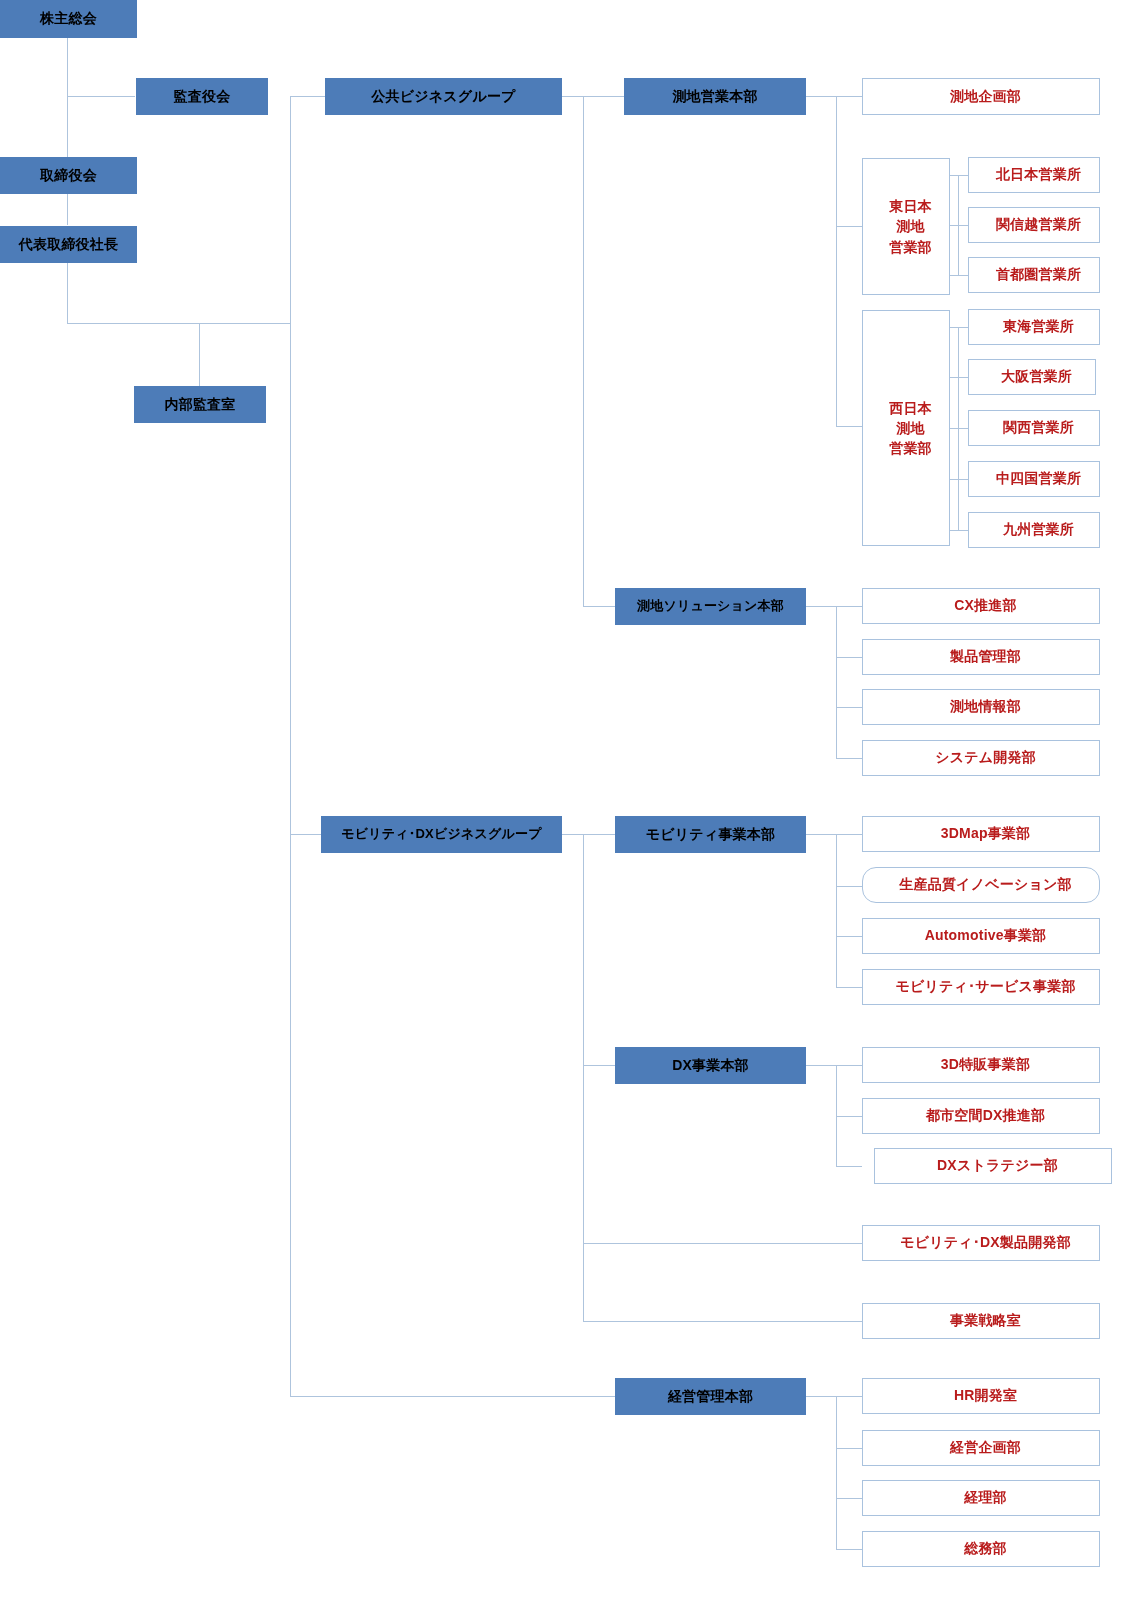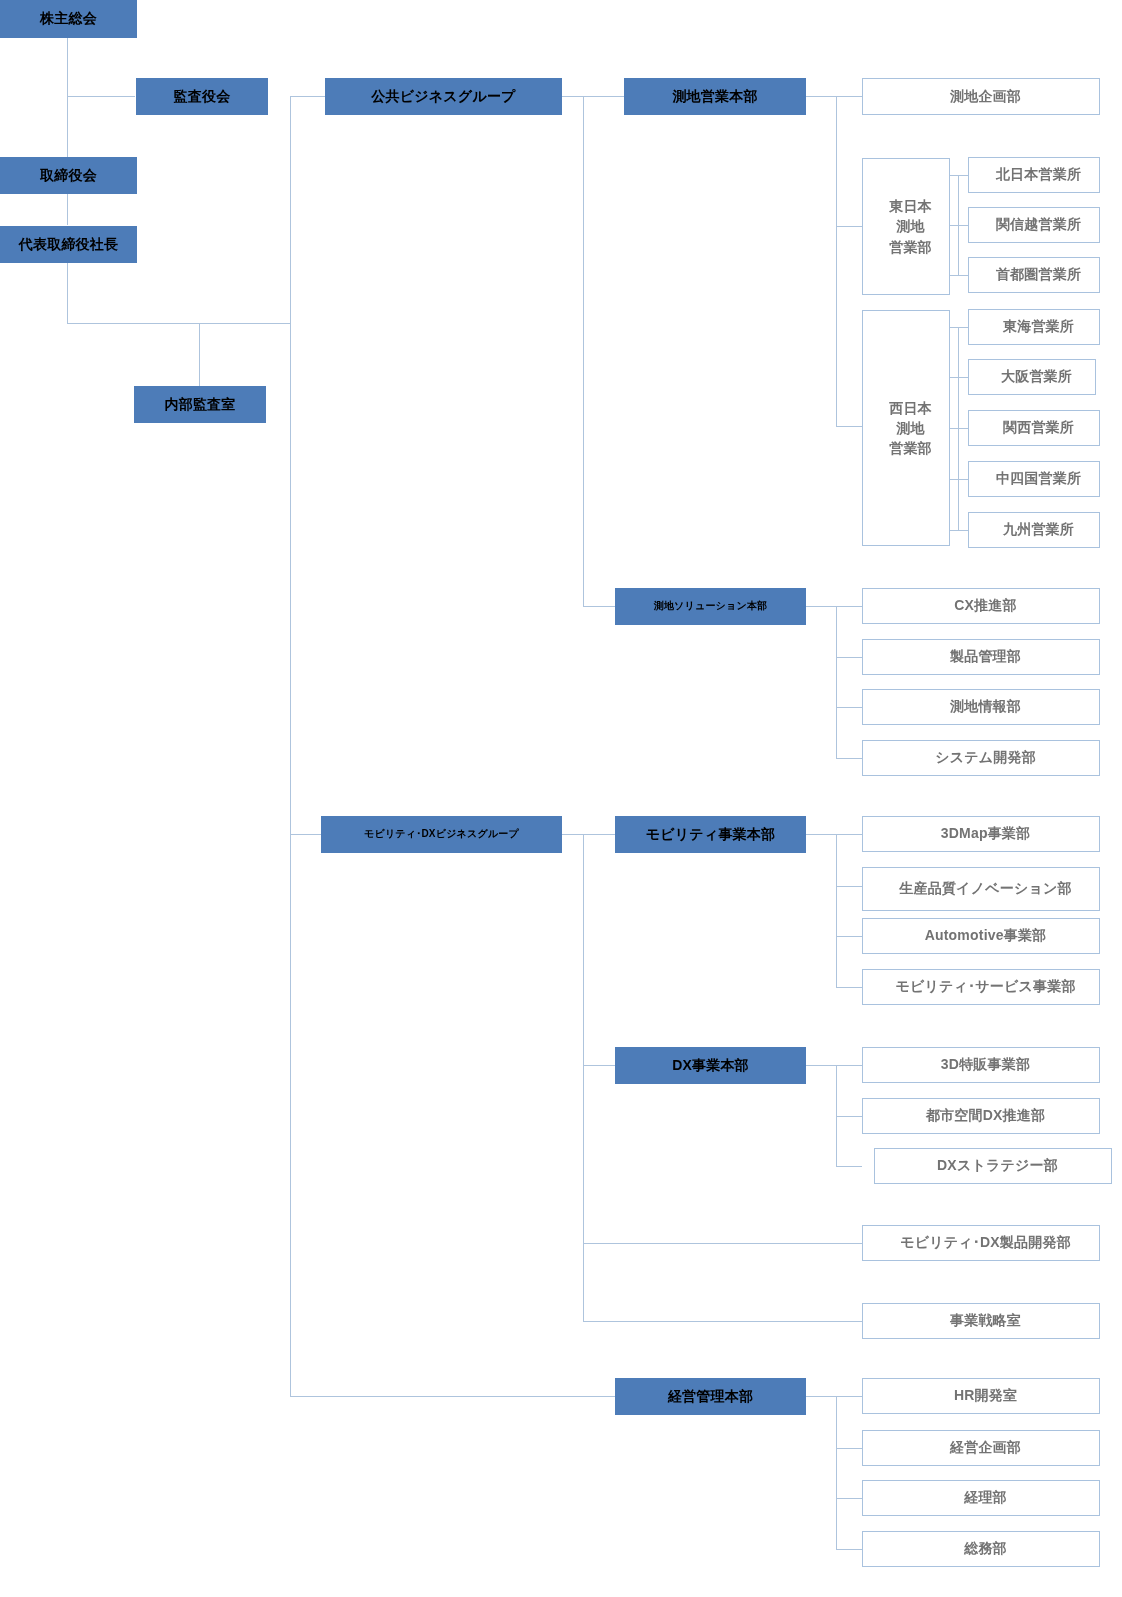--- a/index.html
+++ b/index.html
@@ -27,30 +27,30 @@
     letter-spacing:0.2px;
   }
   .node.blue{
     background:#4d7cb8;
     color:#000000;
     border:0;
     font-size:14px;
   }
   .node.white{
     background:#ffffff;
-    color:#737373;
+    color:#b91c1c;
     border:1px solid #a9c2de;
     font-size:14px;
     padding-left:9px;
   }
   .node.white.tall{
     font-size:14px;
     line-height:1.45;
   }
-  .node.small{font-size:10px;}
+  .node.small{font-size:13px;}
   
   .ln{
     position:absolute;
     background:#aec4dd;
   }
   .ln.h{height:1px;}
   .ln.v{width:1px;}
 </style>
 </head>
 <body>
@@ -174,21 +174,21 @@
   <div class="node white" style="left:968px;top:410px;width:132px;height:36px;">関西営業所</div>
   <div class="node white" style="left:968px;top:461px;width:132px;height:36px;">中四国営業所</div>
   <div class="node white" style="left:968px;top:512px;width:132px;height:36px;">九州営業所</div>
 
   <div class="node white" style="left:862px;top:588px;width:238px;height:36px;">CX推進部</div>
   <div class="node white" style="left:862px;top:639px;width:238px;height:36px;">製品管理部</div>
   <div class="node white" style="left:862px;top:689px;width:238px;height:36px;">測地情報部</div>
   <div class="node white" style="left:862px;top:740px;width:238px;height:36px;">システム開発部</div>
 
   <div class="node white" style="left:862px;top:816px;width:238px;height:36px;">3DMap事業部</div>
-  <div class="node white" style="left:862px;top:867px;width:238px;height:44px;">生産品質イノベーション部</div>
+  <div class="node white" style="left:862px;top:867px;width:238px;height:36px;border-radius:14px;">生産品質イノベーション部</div>
   <div class="node white" style="left:862px;top:918px;width:238px;height:36px;">Automotive事業部</div>
   <div class="node white" style="left:862px;top:969px;width:238px;height:36px;">モビリティ･サービス事業部</div>
 
   <div class="node white" style="left:862px;top:1047px;width:238px;height:36px;">3D特販事業部</div>
   <div class="node white" style="left:862px;top:1098px;width:238px;height:36px;">都市空間DX推進部</div>
   <div class="node white" style="left:862px;top:1148px;width:238px;height:36px;margin-left:12px;">DXストラテジー部</div>
 
   <div class="node white" style="left:862px;top:1225px;width:238px;height:36px;">モビリティ･DX製品開発部</div>
   <div class="node white" style="left:862px;top:1303px;width:238px;height:36px;">事業戦略室</div>
 

